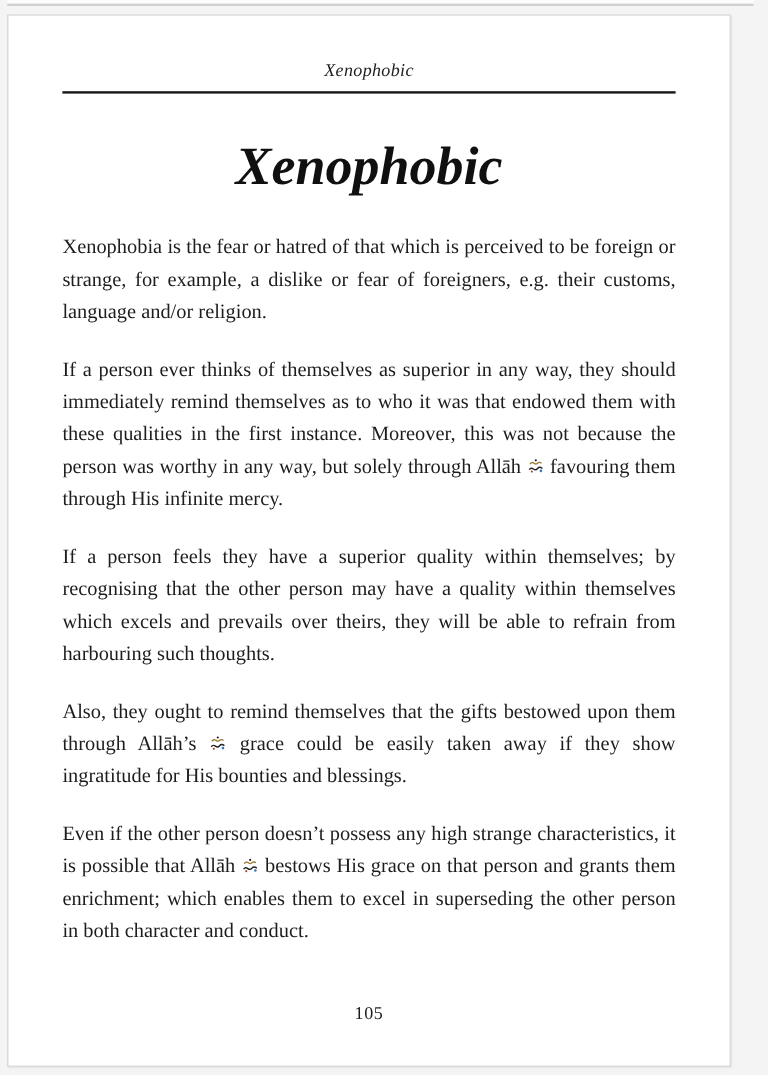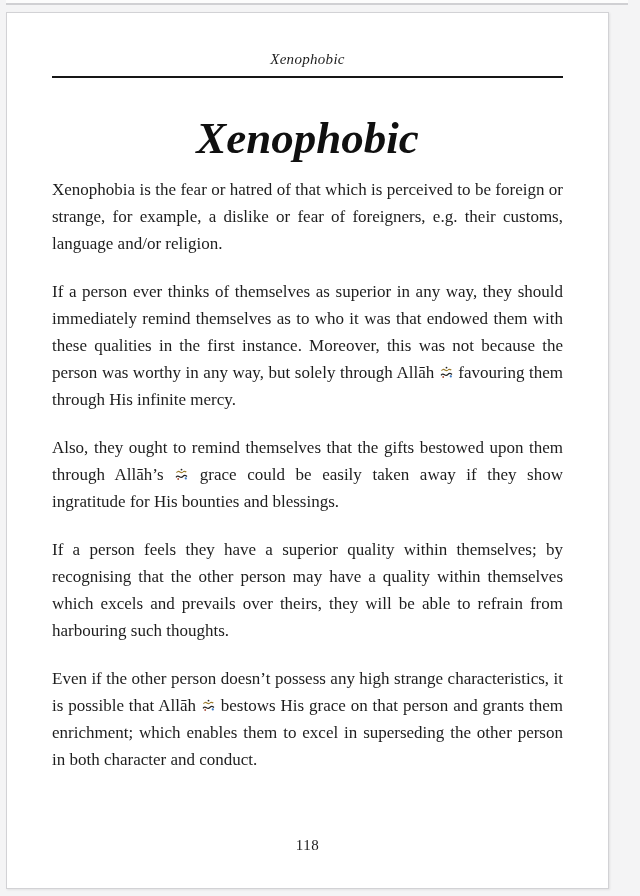--- a/index.html
+++ b/index.html
@@ -56,21 +56,21 @@
   .chapter-title {
     text-align: center;
     font-weight: bold;
     font-style: italic;
     font-size: 45px;
     line-height: 52px;
     margin: 34px 0 0 0;
     color: #101010;
   }
   .body-text {
-    margin-top: 12px;
+    margin-top: 28px;
     font-size: 17px;
     line-height: 27px;
     color: #1d1d1d;
     font-family: Liberation Serif, serif;
   }
   .body-text p {
     margin: 0 0 21px 0;
     text-align: justify;
   }
   .honorific {
@@ -115,39 +115,39 @@
       <p><span>Xenophobia is the fear or hatred of that which is perceived to be foreign or strange, for example, a dislike or fear of foreigners, e.g. their customs, language and/or religion.</span></p>
 
       <p><span>If a person ever thinks of themselves as superior in any way, they should immediately remind themselves as to who it was that endowed them with these qualities in the first instance. Moreover, this was not because the person was worthy in any way, but solely through Allāh</span> <span class="honorific" title="ﷻ"><svg width="13" height="13" viewBox="0 0 13 13" aria-hidden="true">
               <path d="M1.5 4.8 Q3 2.5 5 4 T8.5 3.5 Q10 3 11.3 4" fill="none" stroke="#9a7b2d" stroke-width="1.1"></path>
               <path d="M1 9.3 Q2.5 7.3 4.5 8.8 T8 8.4 T12 8.4" fill="none" stroke="#222222" stroke-width="1.2"></path>
               <circle cx="10.8" cy="10.4" r="1.1" fill="#3a78c2"></circle>
               <circle cx="3.2" cy="11" r="0.9" fill="#a84a35"></circle>
               <circle cx="6.5" cy="1.6" r="0.9" fill="#222222"></circle>
             </svg></span> <span>favouring them through His infinite mercy.</span></p>
 
+      <p><span>If a person feels they have a superior quality within themselves; by recognising that the other person may have a quality within themselves which excels and prevails over theirs, they will be able to refrain from harbouring such thoughts.</span></p>
+
       <p><span>Also, they ought to remind themselves that the gifts bestowed upon them through Allāh’s</span> <span class="honorific" title="ﷻ"><svg width="13" height="13" viewBox="0 0 13 13" aria-hidden="true">
               <path d="M1.5 4.8 Q3 2.5 5 4 T8.5 3.5 Q10 3 11.3 4" fill="none" stroke="#9a7b2d" stroke-width="1.1"></path>
               <path d="M1 9.3 Q2.5 7.3 4.5 8.8 T8 8.4 T12 8.4" fill="none" stroke="#222222" stroke-width="1.2"></path>
               <circle cx="10.8" cy="10.4" r="1.1" fill="#3a78c2"></circle>
               <circle cx="3.2" cy="11" r="0.9" fill="#a84a35"></circle>
               <circle cx="6.5" cy="1.6" r="0.9" fill="#222222"></circle>
             </svg></span> <span>grace could be easily taken away if they show ingratitude for His bounties and blessings.</span></p>
-
-      <p><span>If a person feels they have a superior quality within themselves; by recognising that the other person may have a quality within themselves which excels and prevails over theirs, they will be able to refrain from harbouring such thoughts.</span></p>
 
       <p><span>Even if the other person doesn’t possess any high strange characteristics, it is possible that Allāh</span> <span class="honorific" title="ﷻ"><svg width="13" height="13" viewBox="0 0 13 13" aria-hidden="true">
               <path d="M1.5 4.8 Q3 2.5 5 4 T8.5 3.5 Q10 3 11.3 4" fill="none" stroke="#9a7b2d" stroke-width="1.1"></path>
               <path d="M1 9.3 Q2.5 7.3 4.5 8.8 T8 8.4 T12 8.4" fill="none" stroke="#222222" stroke-width="1.2"></path>
               <circle cx="10.8" cy="10.4" r="1.1" fill="#3a78c2"></circle>
               <circle cx="3.2" cy="11" r="0.9" fill="#a84a35"></circle>
               <circle cx="6.5" cy="1.6" r="0.9" fill="#222222"></circle>
             </svg></span> <span>bestows His grace on that person and grants them enrichment; which enables them to excel in superseding the other person in both character and conduct.</span></p>
 
     </section>
 
     <footer class="page-footer">
-      <div class="page-number">118</div>
+      <div class="page-number">105</div>
     </footer>
 
   </main>
 
 </div>
 
 </body></html>

